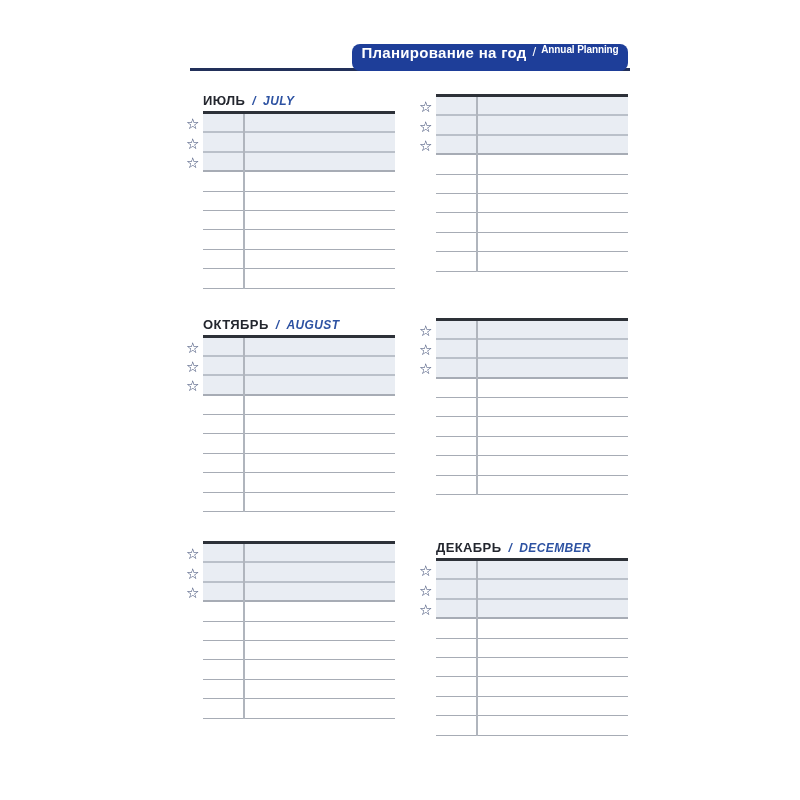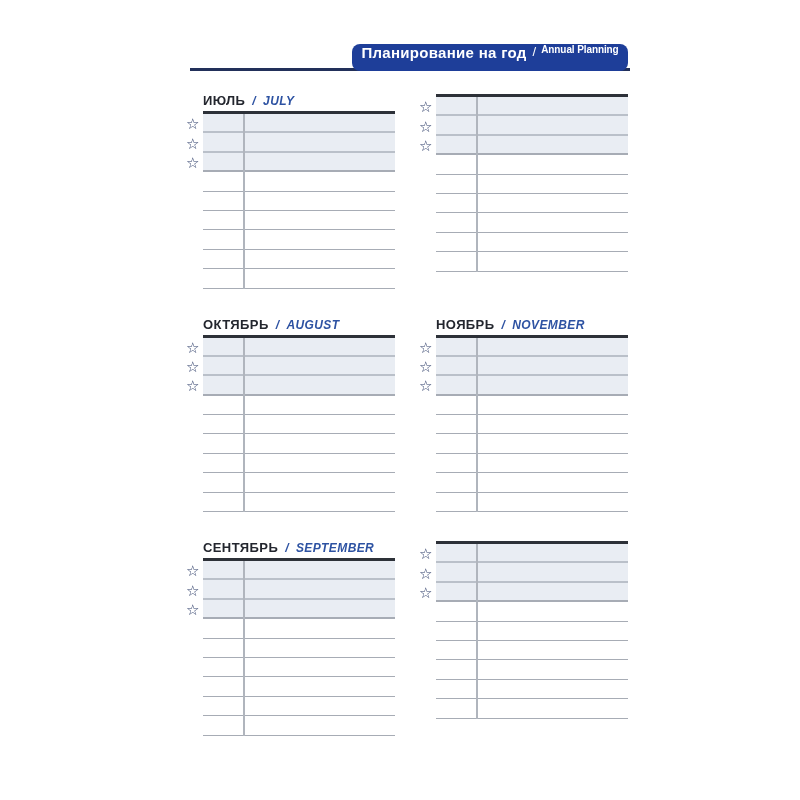--- a/index.html
+++ b/index.html
@@ -154,82 +154,77 @@
         <div class="row ruled"></div>
         <div class="row ruled"></div>
         <div class="row ruled"></div>
         <div class="row ruled"></div>
         <div class="row ruled"></div>
         <div class="vline"></div>
       </div>
   </section>
 
   <section class="month">
+    <div class="table">
+      <div class="stars">
+          <span class="star">☆</span>
+          <span class="star">☆</span>
+          <span class="star">☆</span>
+        </div>
+    <div class="row shaded"></div>
+        <div class="row shaded"></div>
+        <div class="row shaded last"></div>
+        <div class="row ruled"></div>
+        <div class="row ruled"></div>
+        <div class="row ruled"></div>
+        <div class="row ruled"></div>
+        <div class="row ruled"></div>
+        <div class="row ruled"></div>
+        <div class="vline"></div>
+      </div>
+  </section>
+
+  <section class="month">
+    <div class="table">
+      <div class="stars">
+          <span class="star">☆</span>
+          <span class="star">☆</span>
+          <span class="star">☆</span>
+        </div>
+    <div class="row shaded"></div>
+        <div class="row shaded"></div>
+        <div class="row shaded last"></div>
+        <div class="row ruled"></div>
+        <div class="row ruled"></div>
+        <div class="row ruled"></div>
+        <div class="row ruled"></div>
+        <div class="row ruled"></div>
+        <div class="row ruled"></div>
+        <div class="vline"></div>
+      </div>
+  </section>
+
+  <section class="month">
     <h2 class="mtitle">
-      <span class="ru">НОЯБРЬ</span>
+      <span class="ru">ДЕКАБРЬ</span>
       <span class="sep">/</span>
-      <span class="en">NOVEMBER</span>
+      <span class="en">DECEMBER</span>
     </h2>
     <div class="table">
       <div class="stars">
           <span class="star">☆</span>
           <span class="star">☆</span>
           <span class="star">☆</span>
         </div>
     <div class="row shaded"></div>
         <div class="row shaded"></div>
         <div class="row shaded last"></div>
         <div class="row ruled"></div>
         <div class="row ruled"></div>
         <div class="row ruled"></div>
         <div class="row ruled"></div>
         <div class="row ruled"></div>
         <div class="row ruled"></div>
         <div class="vline"></div>
       </div>
   </section>
 
-  <section class="month">
-    <h2 class="mtitle">
-      <span class="ru">СЕНТЯБРЬ</span>
-      <span class="sep">/</span>
-      <span class="en">SEPTEMBER</span>
-    </h2>
-    <div class="table">
-      <div class="stars">
-          <span class="star">☆</span>
-          <span class="star">☆</span>
-          <span class="star">☆</span>
-        </div>
-    <div class="row shaded"></div>
-        <div class="row shaded"></div>
-        <div class="row shaded last"></div>
-        <div class="row ruled"></div>
-        <div class="row ruled"></div>
-        <div class="row ruled"></div>
-        <div class="row ruled"></div>
-        <div class="row ruled"></div>
-        <div class="row ruled"></div>
-        <div class="vline"></div>
-      </div>
-  </section>
-
-  <section class="month">
-    <div class="table">
-      <div class="stars">
-          <span class="star">☆</span>
-          <span class="star">☆</span>
-          <span class="star">☆</span>
-        </div>
-    <div class="row shaded"></div>
-        <div class="row shaded"></div>
-        <div class="row shaded last"></div>
-        <div class="row ruled"></div>
-        <div class="row ruled"></div>
-        <div class="row ruled"></div>
-        <div class="row ruled"></div>
-        <div class="row ruled"></div>
-        <div class="row ruled"></div>
-        <div class="vline"></div>
-      </div>
-  </section>
-
 </div>
 
 </body></html>

